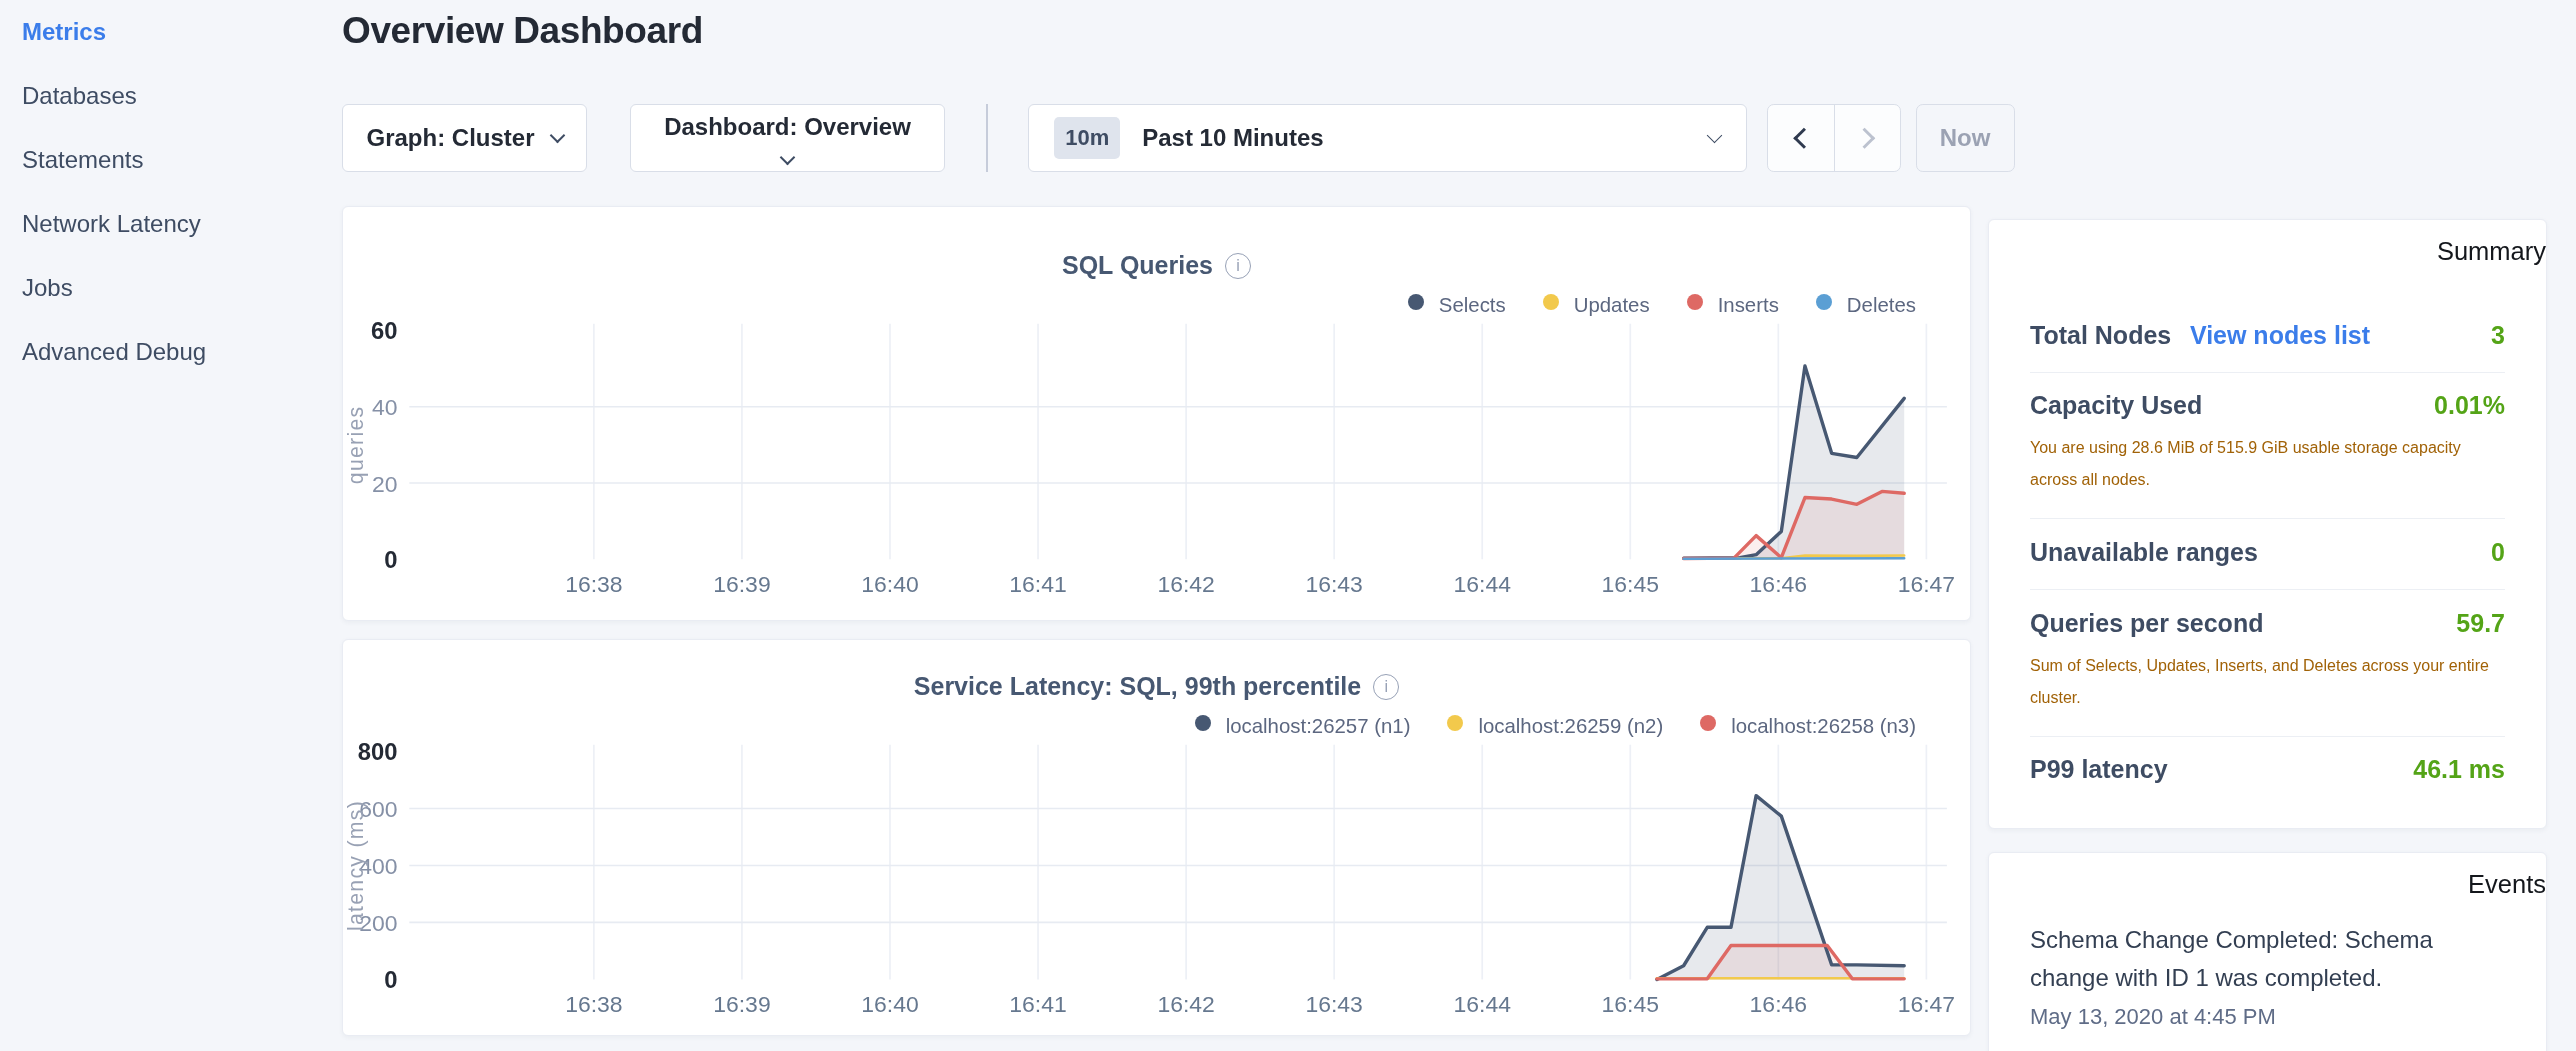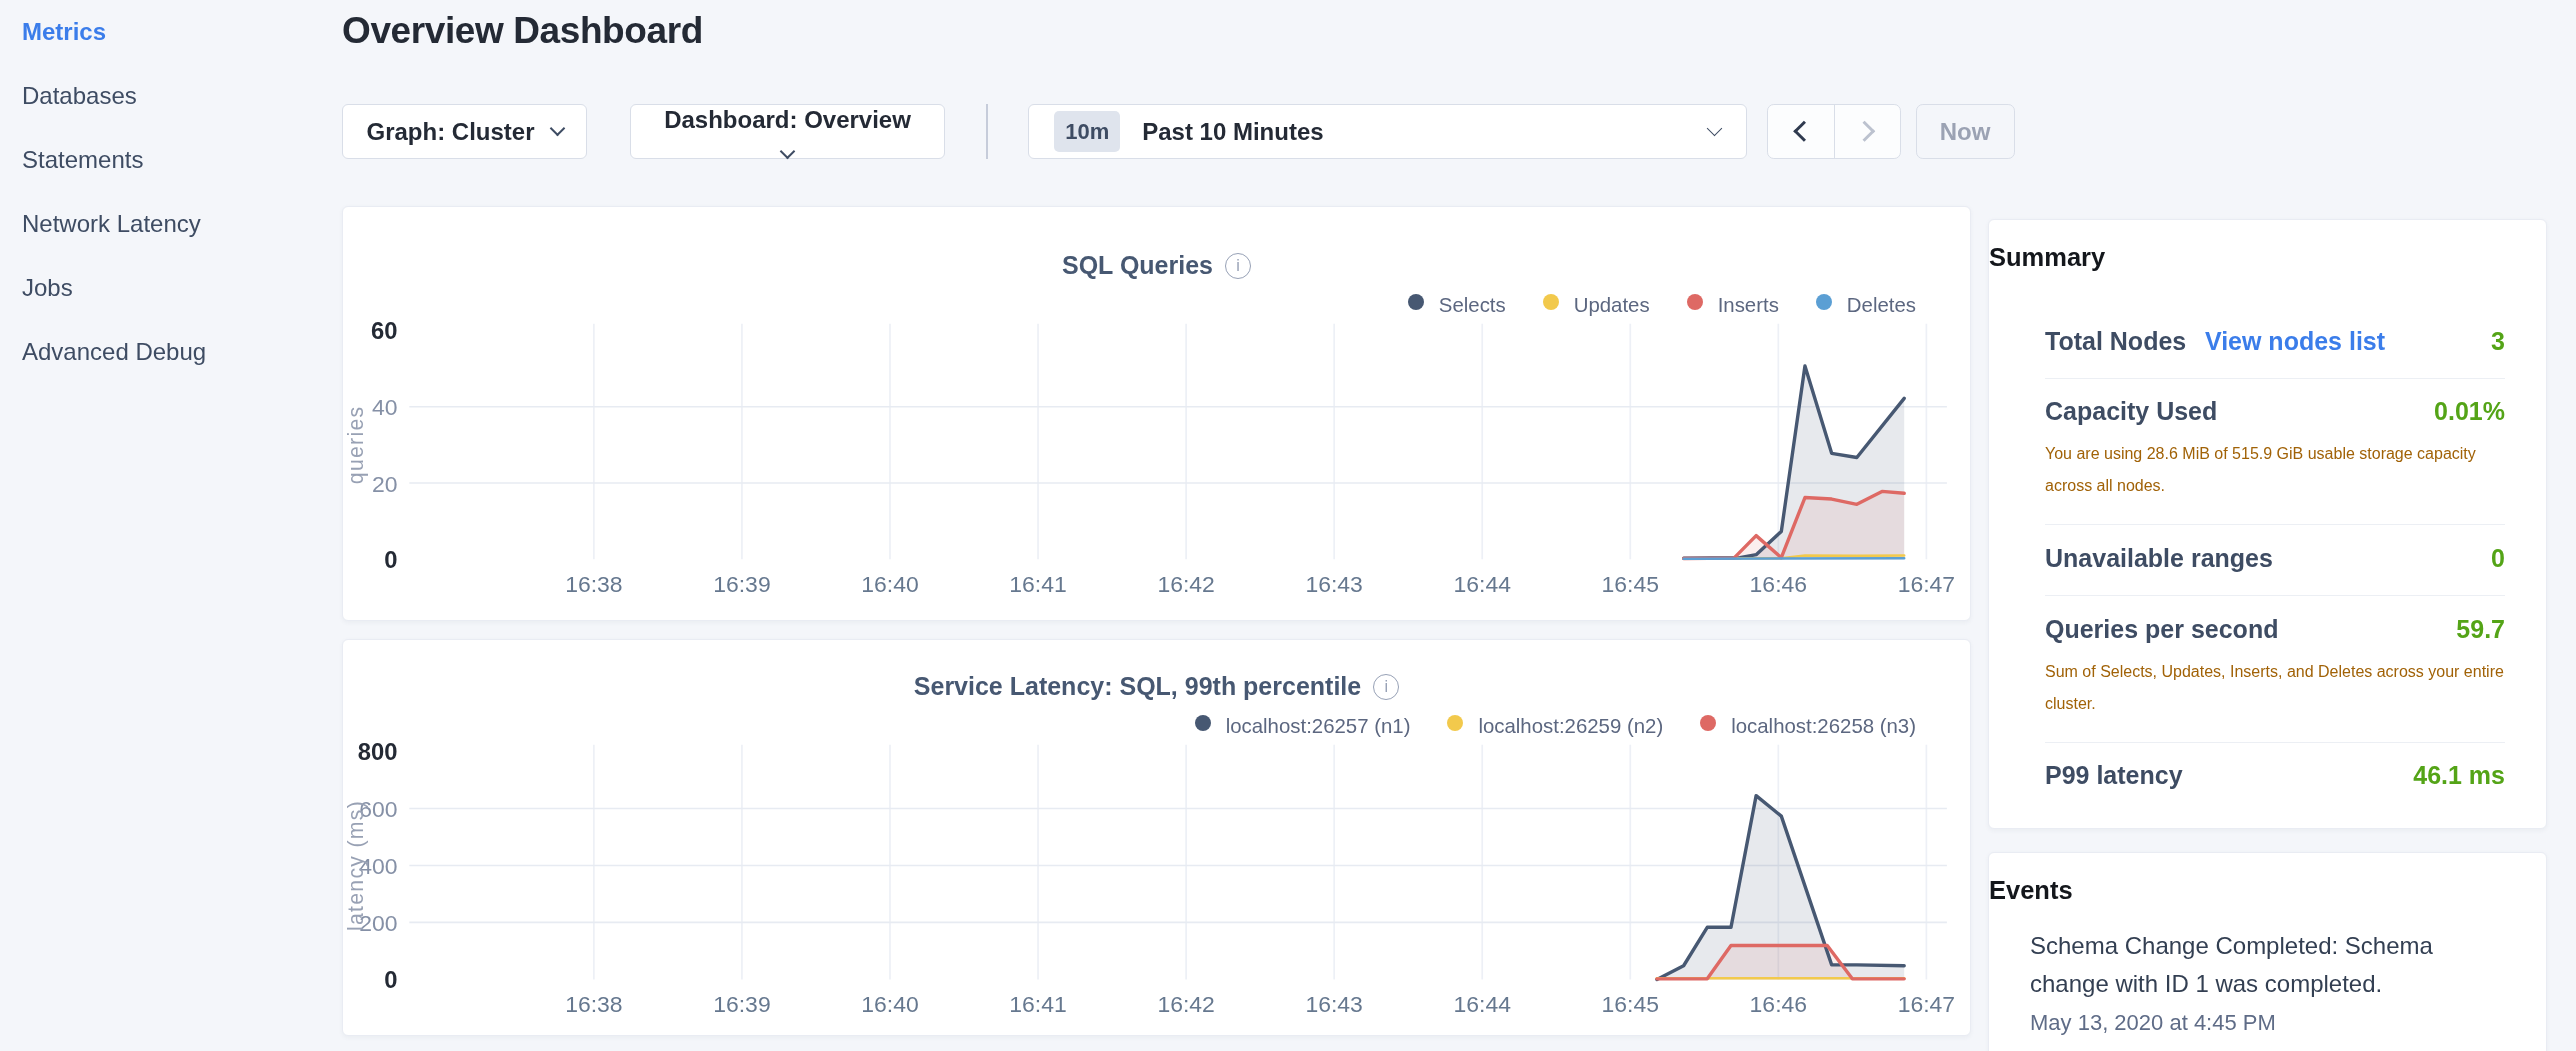--- a/index.html
+++ b/index.html
@@ -9,21 +9,21 @@
 
   
   .sidebar { position:absolute; left:0; top:0; width:342px; padding-top:0; }
   .nav-item { height:64px; display:flex; align-items:center; padding-left:22px;
               font-size:24px; color:#3E4C63; cursor:pointer; }
   .nav-item.active { color:#3B7DEA; font-weight:bold; }
 
   
   .page-title { position:absolute; left:342px; top:10.2px; font-size:37px; font-weight:600;
                 color:#242A35; letter-spacing:-0.4px; }
-  .controls { position:absolute; left:342px; top:104px; height:55px; display:flex; align-items:stretch;justify-content:flex-end; }
+  .controls { position:absolute; left:342px; top:104px; height:68px; display:flex; align-items:stretch;justify-content:flex-end; }
   .ctl { background:#FFFFFF; border:1.7px solid #D9DEE8; border-radius:6px; display:flex;
          align-items:center; font-size:24px; font-weight:bold; color:#242A35; cursor:pointer; }
   .dd1 { width:245px; justify-content:center; gap:17px; }
   .dd2 { width:315px; margin-left:43px; justify-content:center; gap:17px;flex-direction:column; }
   .chev { width:11px; height:11px; border-right:2.6px solid #3E4C63; border-bottom:2.6px solid #3E4C63;
           transform:rotate(45deg); margin-top:-5.1px; }
   .chev.thin { border-right-width:1.7px; border-bottom-width:1.7px; }
   .vdiv { width:1.7px; background:#C6CCDA; margin-left:41px; }
   .timebox { width:719px; margin-left:40px; padding:0 25.5px; justify-content:flex-start; gap:22px; }
   .badge { background:#DFE4ED; border-radius:5.1px; padding:7.7px 11px; font-size:22px; font-weight:bold;
@@ -63,22 +63,22 @@
   .legend-item { display:flex; align-items:flex-start; gap:15px; }
   .dot { width:16px; height:16px; border-radius:50%; }
   .legend-label { font-size:20.4px; color:#5C6780; }
 
   .chart-svg { position:absolute; left:0; top:0; }
   svg text { font-family:"Liberation Sans", sans-serif; }
 
   
   .summary-card { left:1988px; top:219px; width:559px; height:610px; }
   .events-card  { left:1988px; top:852px; width:559px; height:238px; }
-  .panel-heading { text-align:left; font-size:25.5px; font-weight:bold; color:#14171C; margin-top:23px; }
-  .summary-rows { margin-top:36px;margin-left:15px; }
+  .panel-heading { text-align:right; font-size:25.5px; font-weight:normal; color:#14171C; margin-top:17px; }
+  .summary-rows { margin-top:36px; }
   .srow { margin:0 41px; padding:18.7px 0 22px; }
   .srow + .srow { border-top:1.7px solid #ECEFF4; }
   .srow-line { display:flex; align-items:baseline; }
   .srow-label { font-size:25px; font-weight:bold; color:#3E4C63; }
   .srow-link { margin-left:18.7px; font-size:25px; font-weight:600; color:#3B7DEA; cursor:pointer; }
   .srow-value { margin-left:auto; font-size:25px; font-weight:bold; color:#54A417; }
   .srow-sub { margin-top:12px; font-size:16px; color:#a16207; line-height:32px; }
   .event-text { margin:22px 41px 0; font-size:24px; color:#333F52; line-height:38px; }
   .event-time { margin:6.8px 41px 0; font-size:22px; color:#5F6C87; }
 </style>

